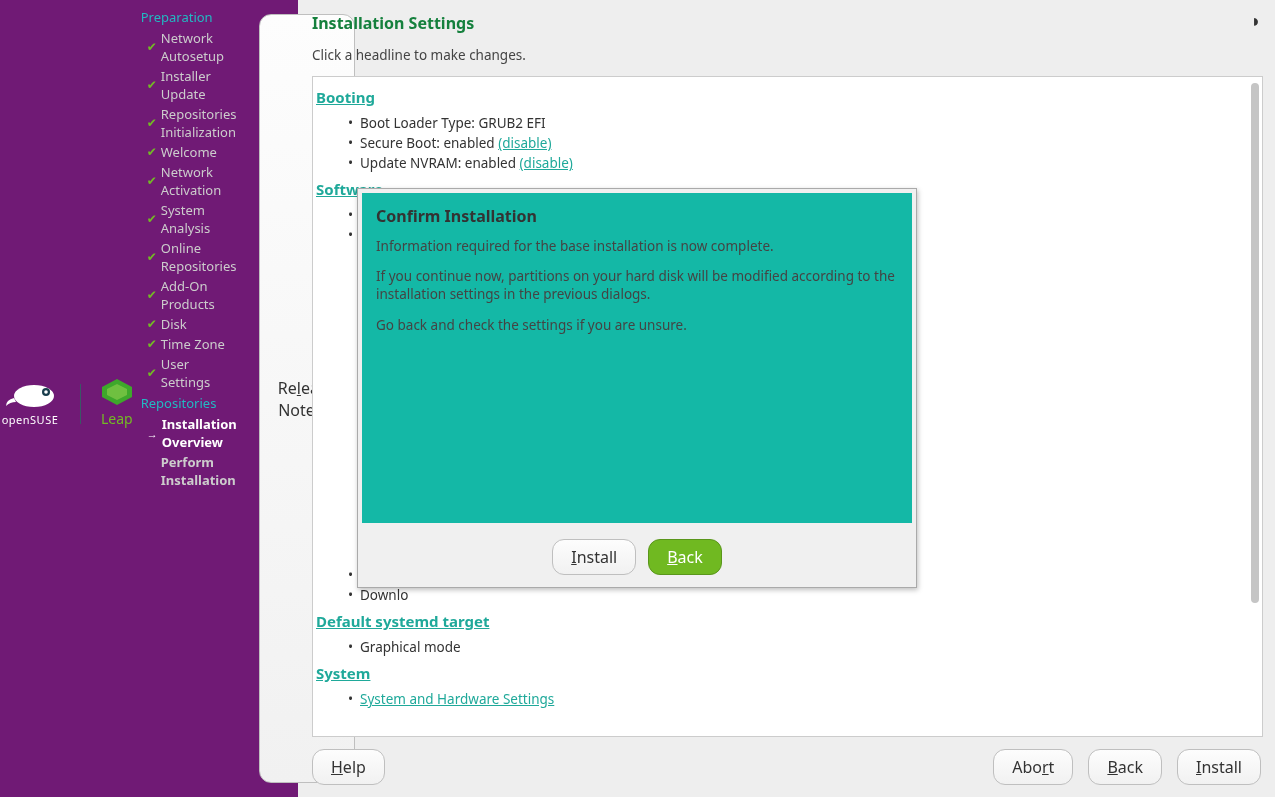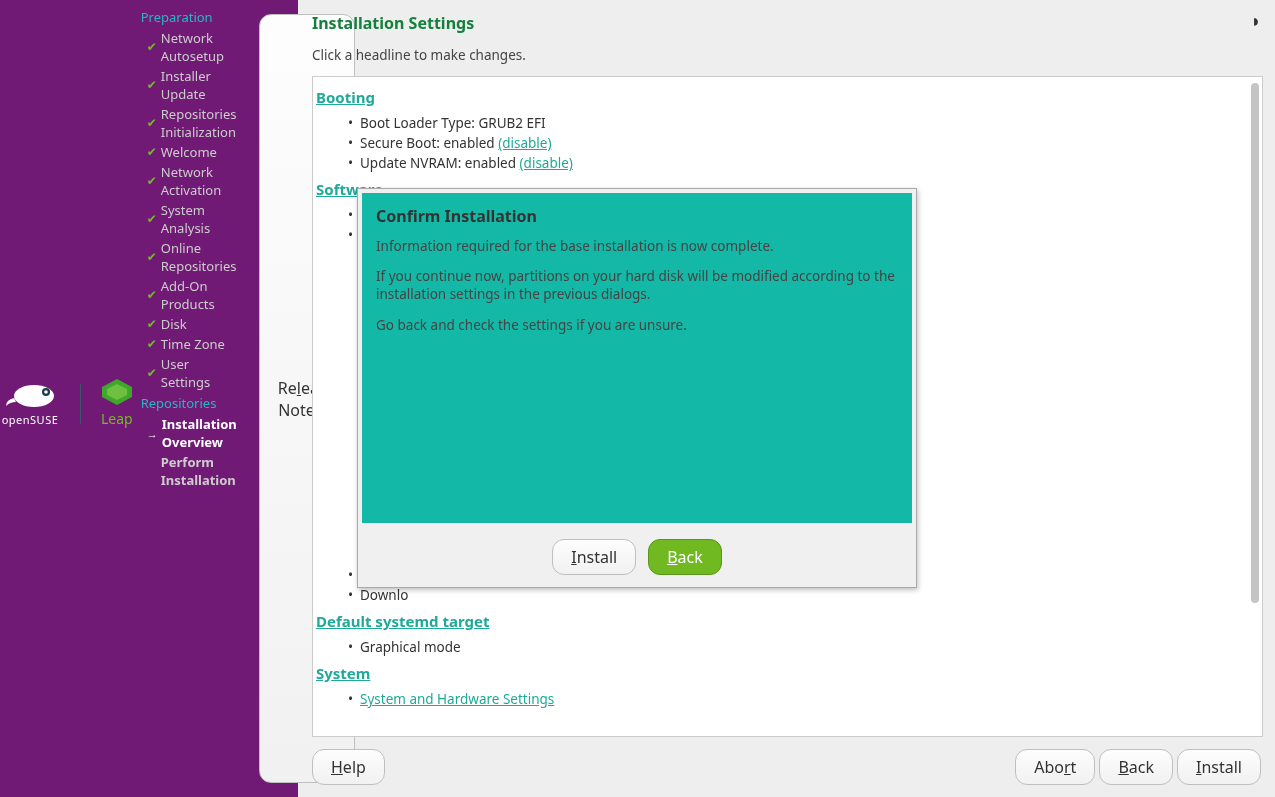--- a/index.html
+++ b/index.html
@@ -101,21 +101,21 @@
 .sys-link { color: #1fa99a; text-decoration: underline; cursor: pointer; }
 .sub-indent { margin-left: 36px; }
 .sub-indent2 { margin-left: 76px; }
 .main-footer {
   padding: 12px 14px;
   display: flex;
   justify-content: space-between;
   align-items: center;
 }
 .footer-left { display: flex; gap: 8px; }
-.footer-right { display: flex; gap: 4px; justify-content: flex-end; }
+.footer-right { display: flex; gap: 15px; justify-content: flex-end; }
 
 .dialog {
   position: absolute;
   left: 357px;
   top: 188px;
   width: 560px;
   background: #f0f0f0;
   border: 1px solid #aaa;
   box-shadow: 1px 2px 5px rgba(0,0,0,0.25);
   z-index: 10;

